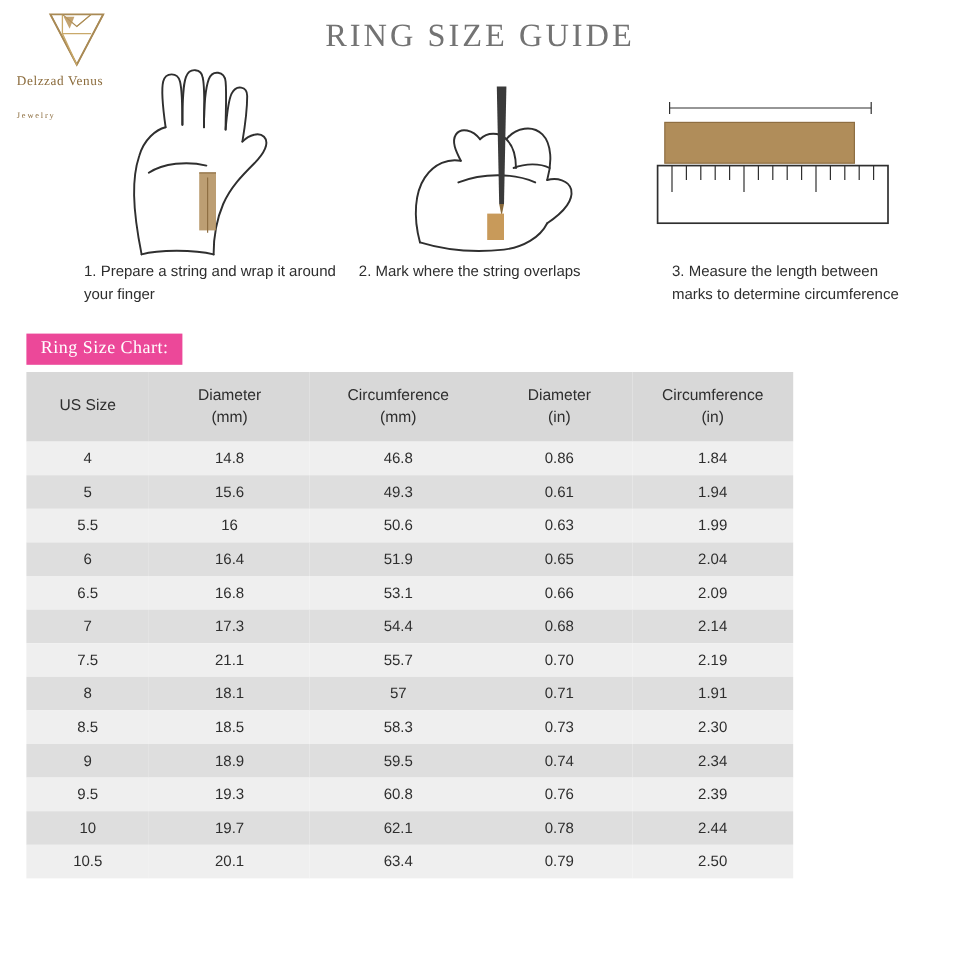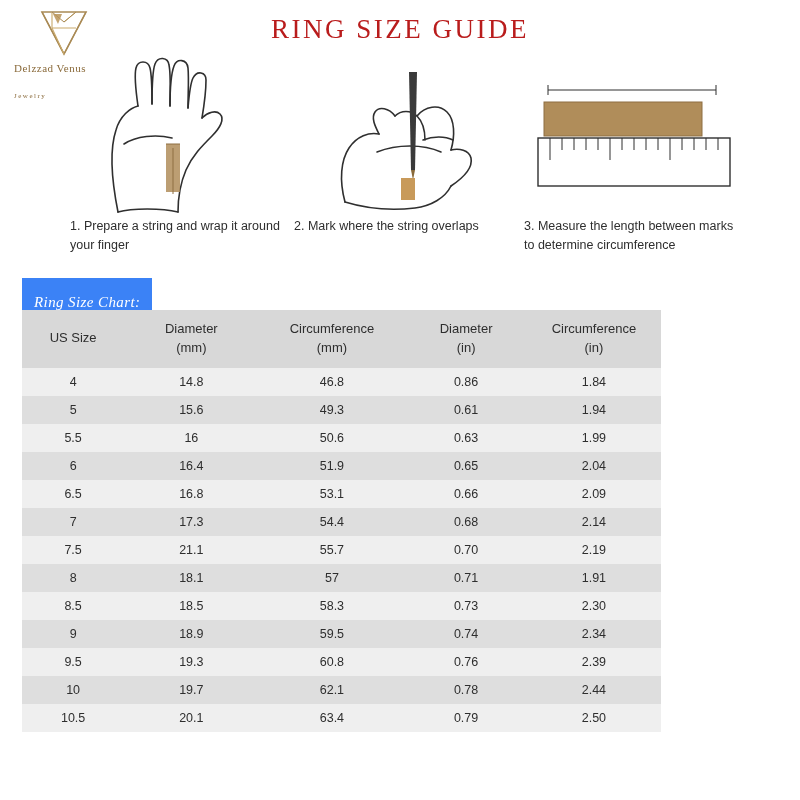--- a/index.html
+++ b/index.html
@@ -40,58 +40,57 @@
   }
 
   
   .title {
     position: absolute;
     top: 14px; left: 0; width: 100%;
     text-align: center;
     font-family: "Liberation Serif", serif;
     font-size: 27px;
     letter-spacing: 2.5px;
-    color: #b91c1c;
+    color: #737373;
   }
 
   
   .steps {
     position: absolute;
     top: 52px; left: 60px;
     width: 700px;
     display: flex;
-    justify-content: flex-start;
+    justify-content: space-between;
   }
   .step { width: 230px; }
   .step-art {
     height: 165px;
     display: flex;
     align-items: center;
     justify-content: center;
   }
   .step-caption {
     font-size: 12.5px;
     line-height: 1.5;
     color: #2e2e2e;
     padding: 0 4px;
   }
   .step:nth-child(1) .step-caption { padding-left: 10px; }
-  .step:nth-child(3) .step-caption { padding-left: 4px; }
+  .step:nth-child(3) .step-caption { padding-left: 4px; margin-left: 26px; }
 
   
   .chart-label {
     position: absolute;
     left: 22px; top: 278px;
-    background: #3b82f6;
+    background: #ec4899;
     color: #ffffff;
     font-family: "Liberation Serif", serif;
     font-size: 15px;
-    padding: 16px 12px 5px 12px;
+    padding: 4px 12px 5px 12px;
     letter-spacing: 0.4px;
-    font-style: italic;
   }
 
   
   .table-wrap {
     position: absolute;
     left: 22px; top: 310px;
     width: 639px;
   }
   table {
     width: 100%;

